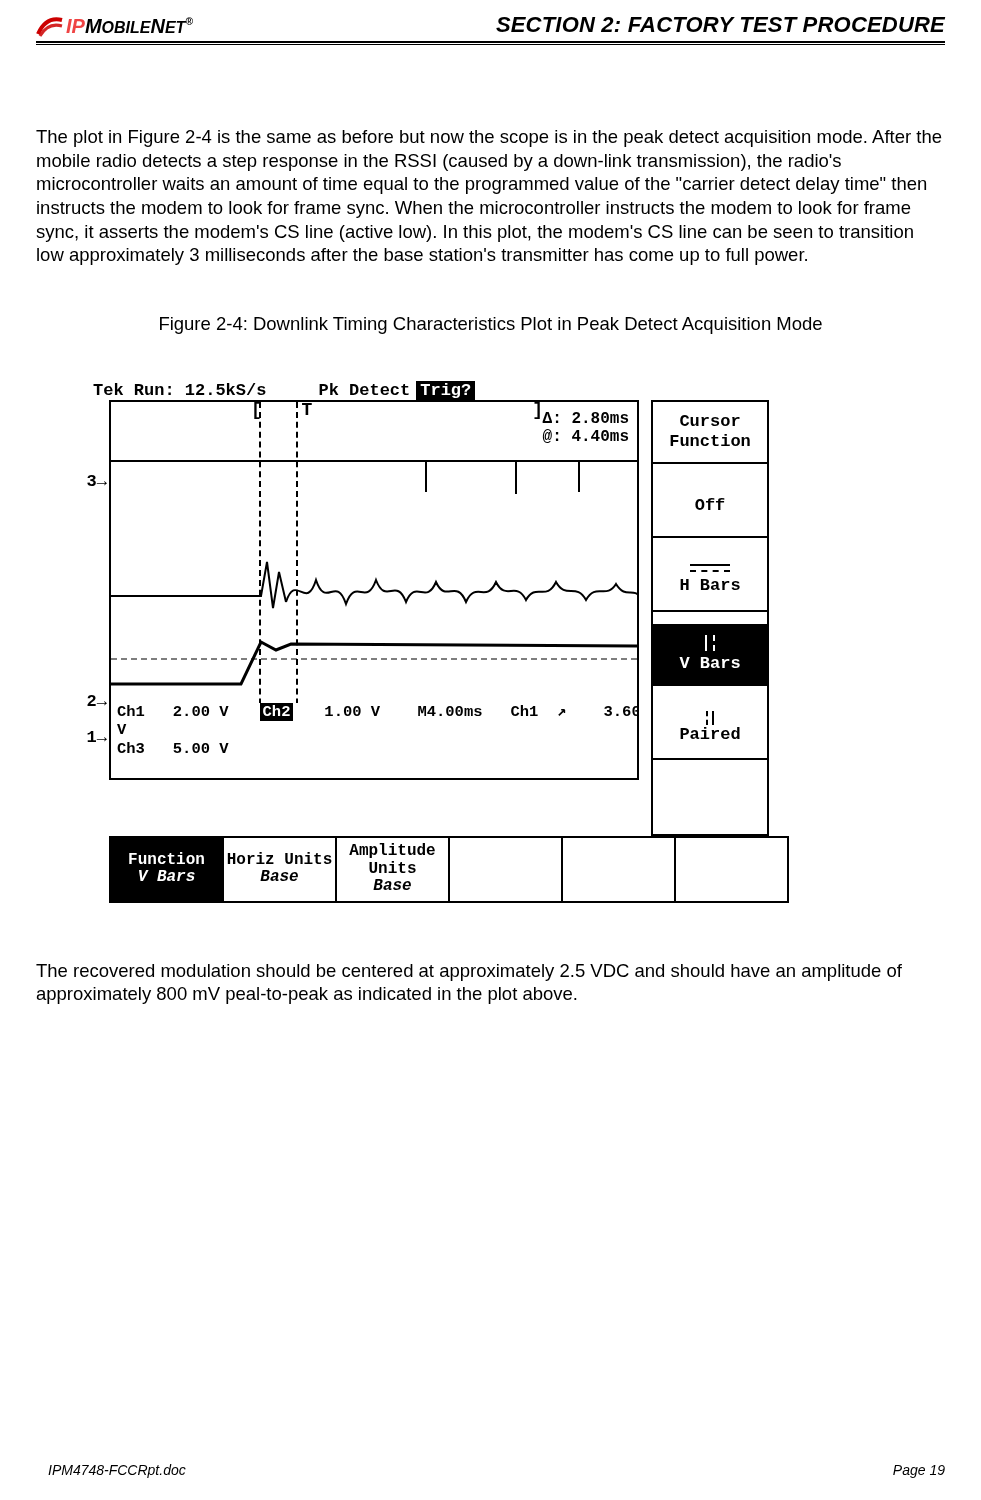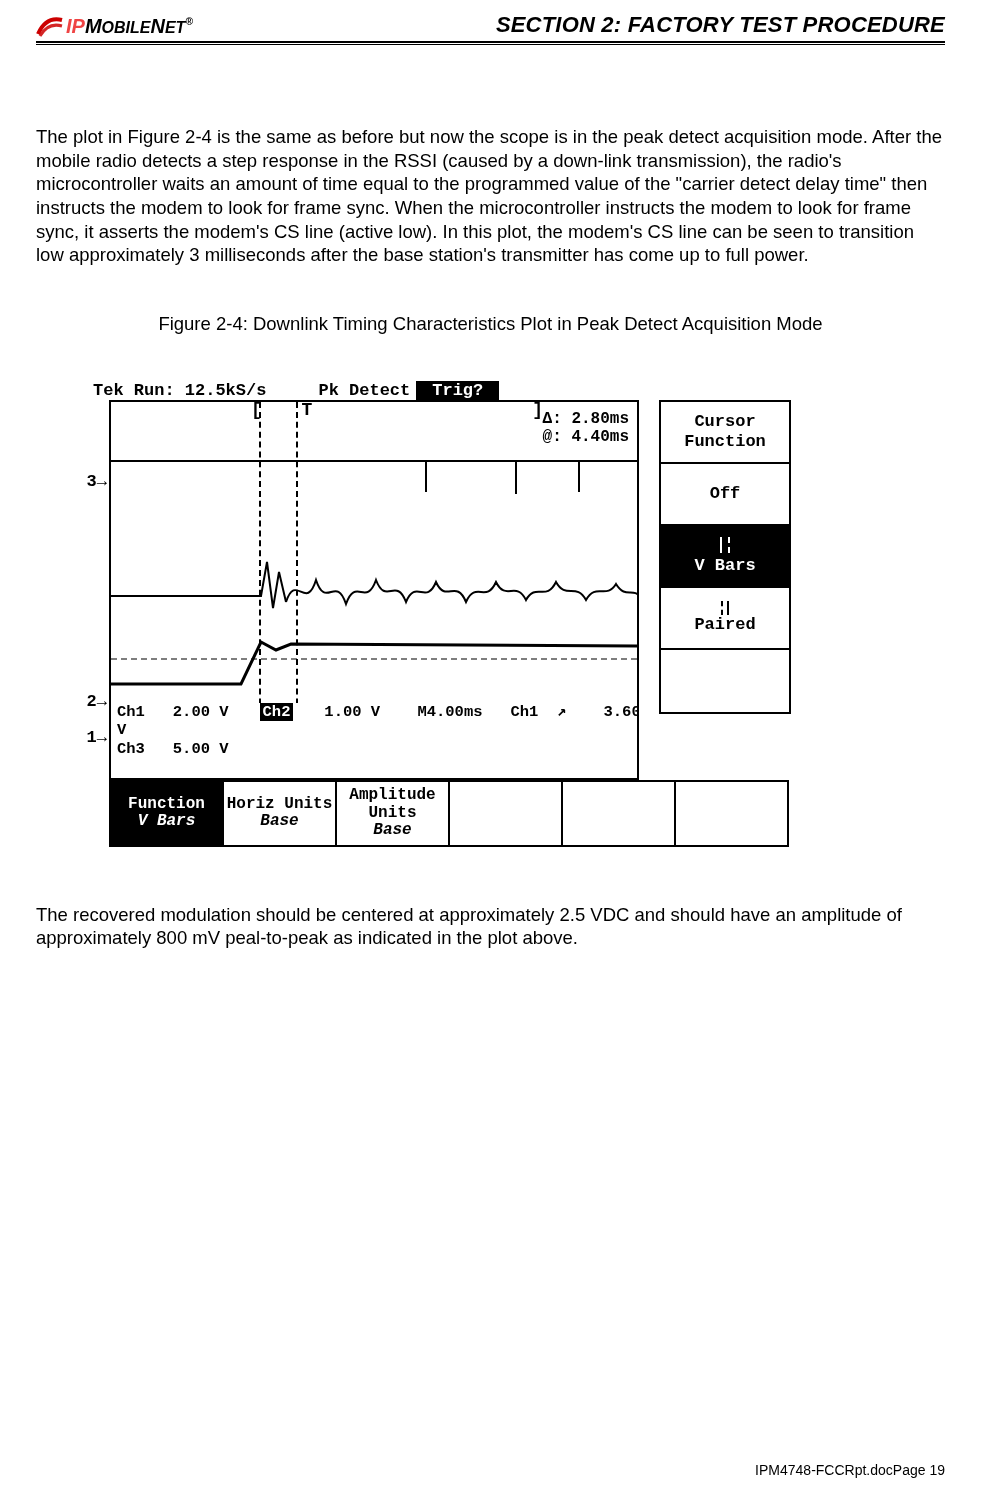--- a/index.html
+++ b/index.html
@@ -48,21 +48,21 @@
     .scope-topline {
       font-family: "Courier New", monospace;
       font-size: 17px;
       font-weight: bold;
       display: flex;
       align-items: center;
       gap: 6px;
       padding-left: 12px;
     }
     .trig-badge {
-      background: #000; color: #fff; padding: 0 16px;
+      background: #000; color: #fff; padding: 0 4px;
     }
     .scope-grid-row {
       display: flex;
       align-items: flex-start;
     }
     .left-ind {
       width: 28px;
       position: relative;
       font-family: "Courier New", monospace;
       font-weight: bold;
@@ -122,28 +122,29 @@
       position: absolute; top: -2px; left: 0; right: 0;
       font-family: "Courier New", monospace; font-weight: bold; font-size: 18px;
       display: flex; justify-content: space-between;
       padding: 0 94px 0 140px;
     }
     .vcursor {
       position: absolute; top: 0; bottom: 34px; border-left: 2px dashed #000;
     }
     .hline { position: absolute; left: 0; right: 0; height: 2px; background: #000; }
     .menu-col {
-      width: 132px;
-      margin-left: 20px;
+      width: 118px;
+      margin-left: 12px;
       border: 2px solid #000;
       display: flex; flex-direction: column;
       font-family: "Courier New", monospace;
       font-weight: bold;
       font-size: 17px;
       text-align: center;
+      gap: 12px;
     }
     .menu-col .cell {
       border-bottom: 2px solid #000;
       padding: 10px 2px;
       min-height: 62px;
       display: flex; flex-direction: column; justify-content: center; align-items: center;
       line-height: 1.15;
     }
     .menu-col .cell:last-child { border-bottom: none; }
     .menu-col .cell.selected { background: #000; color: #fff; }
@@ -169,23 +170,24 @@
     .bottom-menu .bcell.selected { background: #000; color: #fff; }
     .bcell .sub { font-style: italic; }
     .body-text2 {
       font-size: 18.5px;
       line-height: 1.28;
       margin-top: 56px;
     }
     .footer {
       position: absolute;
       bottom: 22px;
-      left: 36px; right: 36px;
-      display: flex; justify-content: flex-end;
+      left: 48px; right: 36px;
+      display: flex; justify-content: space-between;
       font-size: 14px;
+      font-style: italic;
     }
     .hpaired-ico { display:flex; gap:4px; align-items:center; justify-content:center; }
     .dashline { width: 40px; border-top: 2px dashed #000; }
     .solidline { width: 40px; border-top: 2px solid #000; }
     svg.wave { position:absolute; }
   </style>
 </head>
 <body>
 
 <div class="header-row">
@@ -271,20 +273,25 @@
       </div>
     </div>
 
     <div class="menu-col">
       <div class="cell">
           <span>Cursor Function</span>
         </div>
       <div class="cell">
           <span>Off</span>
         </div>
+      <div class="cell">
+        <div class="solidline"></div>
+        <div class="dashline" style="margin:4px 0"></div>
+        <span>H Bars</span>
+      </div>
       <div class="cell selected">
         <div style="display:flex;gap:6px;margin-bottom:3px">
           <div style="width:0;height:16px;border-left:2px solid #fff"></div>
           <div style="width:0;height:16px;border-left:2px dashed #fff"></div>
         </div>
         <span>V Bars</span>
       </div>
       <div class="cell">
         <div class="hpaired-ico">
           <div style="width:0;height:14px;border-left:2px dashed #000"></div>

